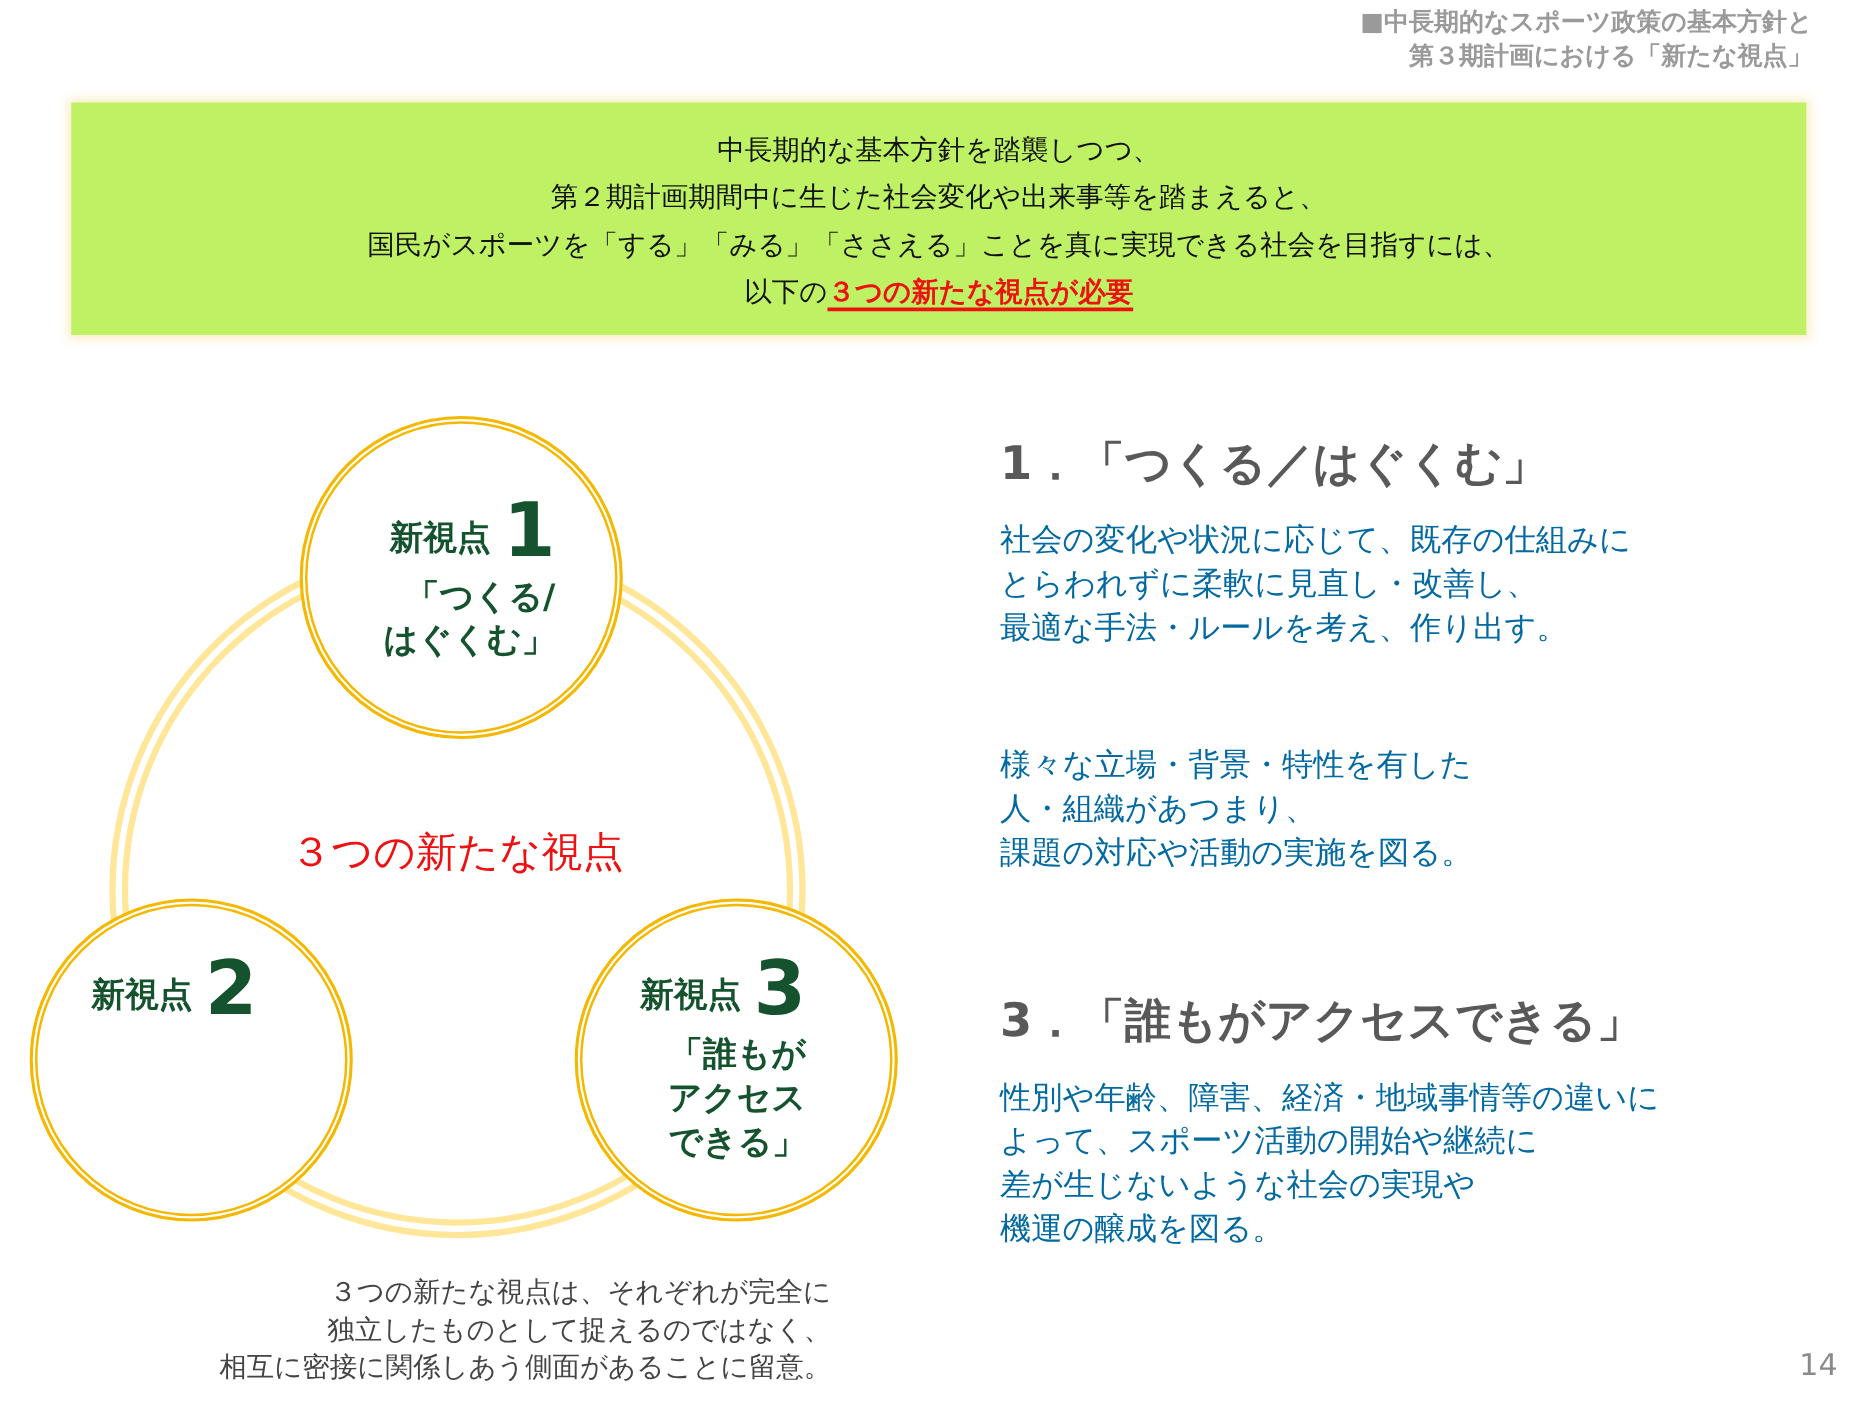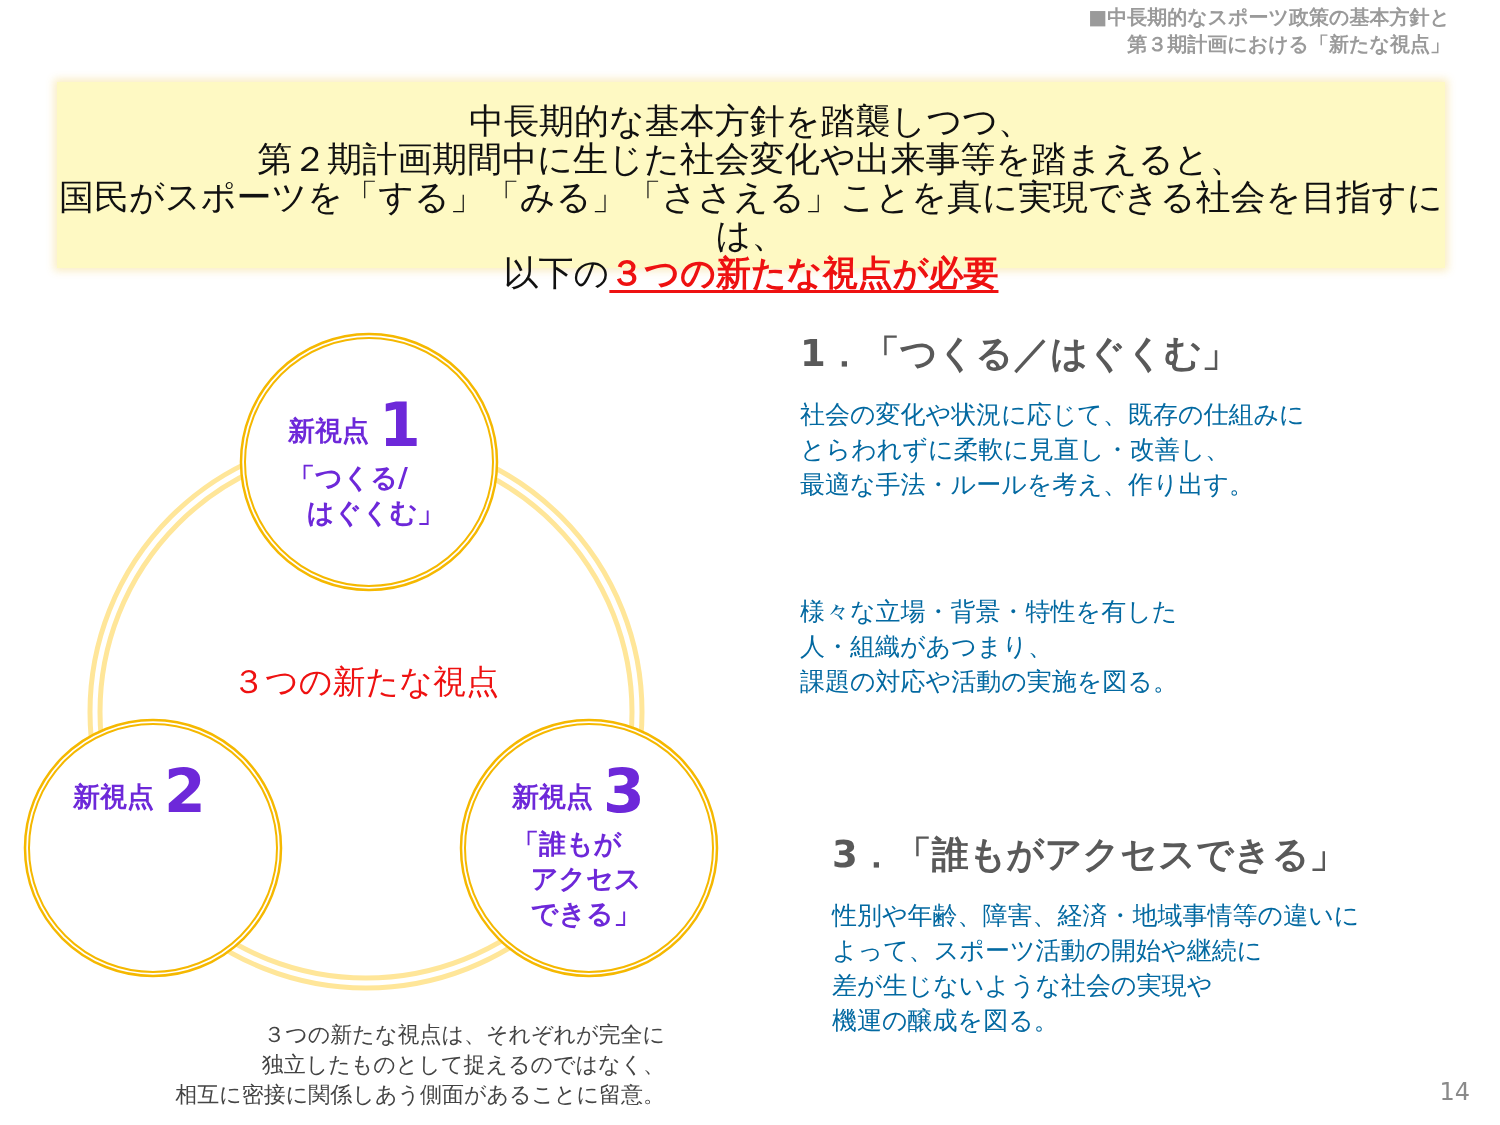--- a/index.html
+++ b/index.html
@@ -1,25 +1,25 @@
 <!DOCTYPE html>
 <html><head>
 <meta charset="utf-8">
 <style>
   html, body { margin:0; padding:0; }
   body { width:1500px; height:1125px; background:#ffffff; position:relative; overflow:hidden;
          font-family:"DejaVu Sans", "Liberation Sans", sans-serif; color:#111; }
   .corner-title { position:absolute; right:50px; top:4px; text-align:right; font-weight:bold;
          color:#9a9a9a; font-size:20px; line-height:27px; }
   .intro-box { position:absolute; left:57px; top:82px; width:1388px; height:186px;
-         background:#fef9c3; box-shadow:0 0 8px 3px rgba(250,235,190,0.9);
-         text-align:center; font-size:35px; line-height:38px; padding-top:20px; box-sizing:border-box; color:#111; }
+         background:#bef264; box-shadow:0 0 8px 3px rgba(250,235,190,0.9);
+         text-align:center; font-size:22px; line-height:38px; padding-top:20px; box-sizing:border-box; color:#111; }
   .intro-box .hl { color:#ee1111; font-weight:bold; text-decoration:underline; text-decoration-thickness:3px; text-underline-offset:5px; }
   svg.rings { position:absolute; left:0; top:0; }
-  .circle-label { position:absolute; text-align:left; font-weight:bold; color:#6d28d9; }
+  .circle-label { position:absolute; text-align:right; font-weight:bold; color:#14532d; }
   .circle-label .head { font-size:27px; white-space:nowrap; }
   .circle-label .num { font-size:60px; font-family:"DejaVu Sans", sans-serif; font-weight:bold; vertical-align:-6px; margin-left:10px; }
   .circle-label .sub { font-size:27px; line-height:35px; white-space:pre; }
   .center-label { position:absolute; left:232px; top:660px; font-size:33px; color:#ee1111; }
   .note { position:absolute; left:75px; top:1020px; width:590px; text-align:right;
          font-size:22px; line-height:30px; color:#444; }
   .section { position:absolute; left:800px; }
   .section .title { font-size:37px; font-weight:bold; color:#595959; white-space:nowrap; }
   .section .body { font-size:25px; line-height:35px; color:#0369a1; margin-top:18px; white-space:pre; }
   .page-num { position:absolute; right:30px; top:1078px; font-size:24px; color:#8a8a8a; }
@@ -72,34 +72,34 @@
 </div>
 
 <div class="center-label">３つの新たな視点</div>
 
 <div class="note">
   <div>３つの新たな視点は、それぞれが完全に</div>
   <div>独立したものとして捉えるのではなく、</div>
   <div>相互に密接に関係しあう側面があることに留意。</div>
 </div>
 
-<div class="section" style="top:329px;">
+<div class="section" style="top:346px;">
   <div class="title">1．「つくる／はぐくむ」</div>
   <div class="body">社会の変化や状況に応じて、既存の仕組みに
 とらわれずに柔軟に見直し・改善し、
 最適な手法・ルールを考え、作り出す。</div>
 </div>
 
 <div class="section" style="top:576px;">
   <div class="body">様々な立場・背景・特性を有した
 人・組織があつまり、
 課題の対応や活動の実施を図る。</div>
 </div>
 
-<div class="section" style="top:830px;margin-left:32px;">
+<div class="section" style="top:792px;">
   <div class="title">3．「誰もがアクセスできる」</div>
   <div class="body">性別や年齢、障害、経済・地域事情等の違いに
 よって、スポーツ活動の開始や継続に
 差が生じないような社会の実現や
 機運の醸成を図る。</div>
 </div>
 
 <div class="page-num">14</div>
 
 </body></html>

